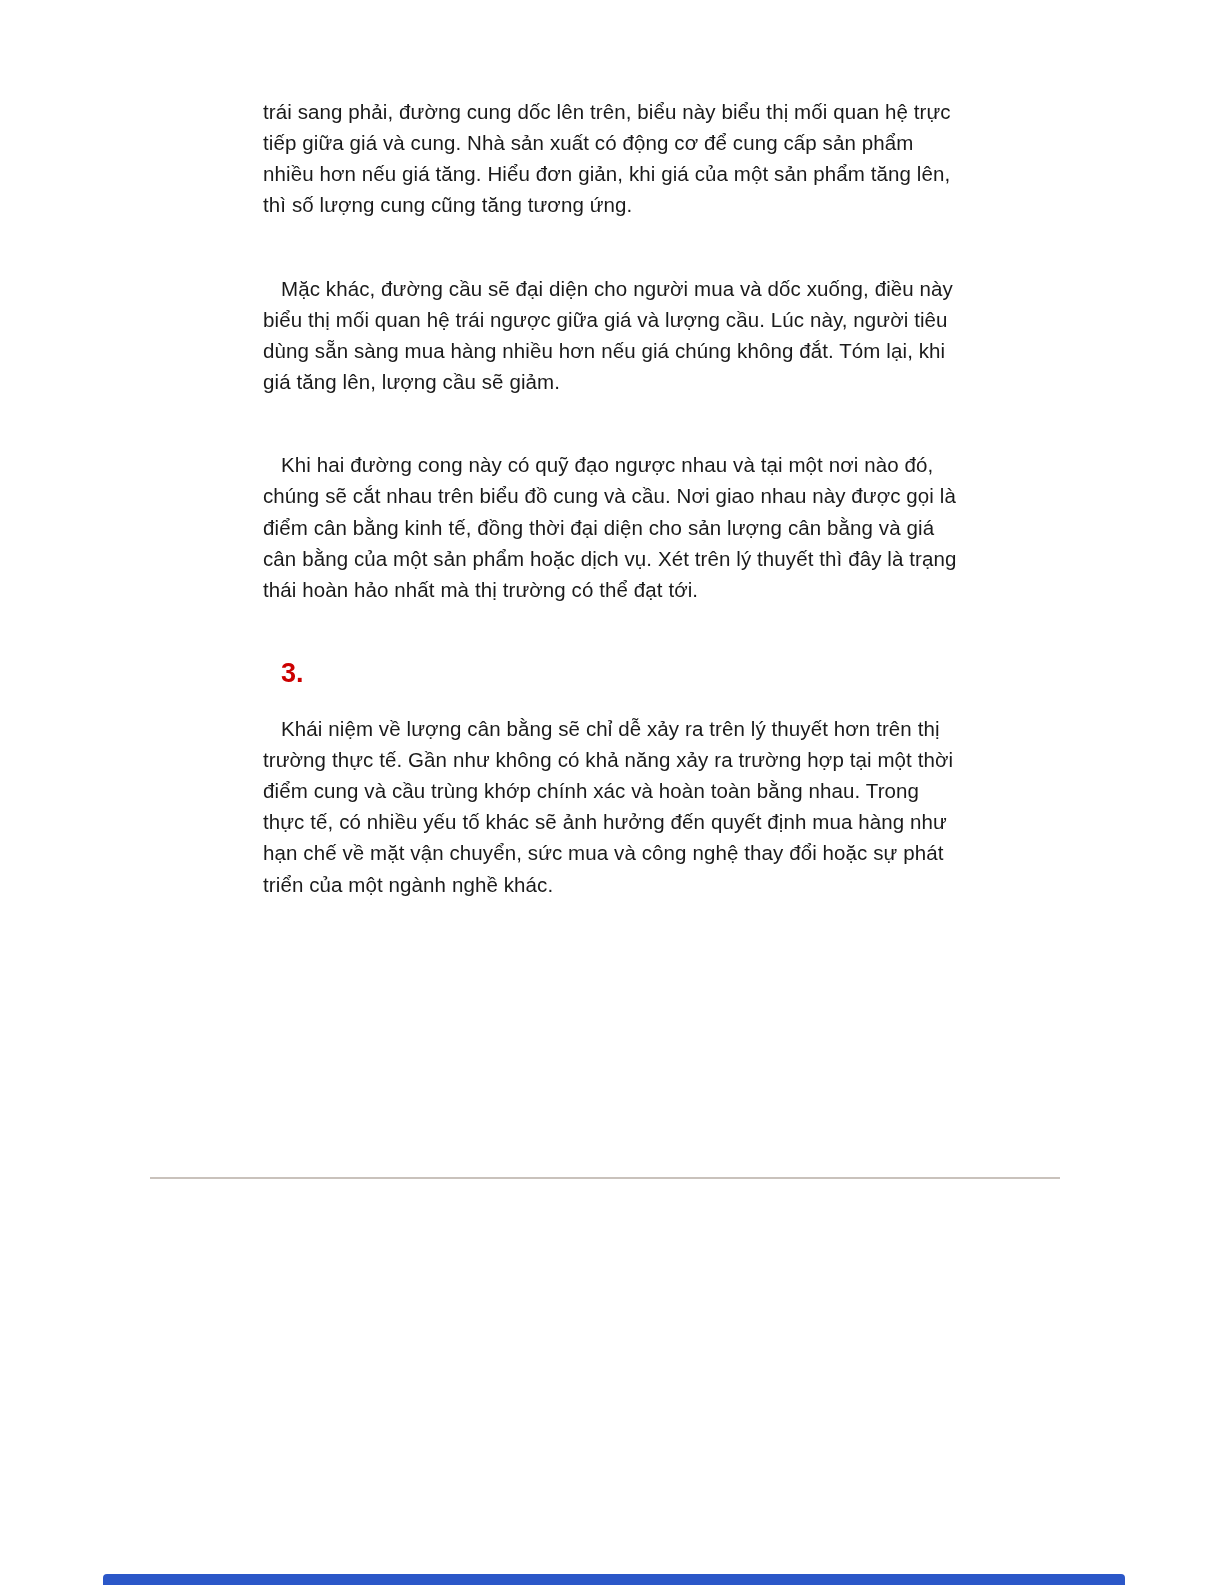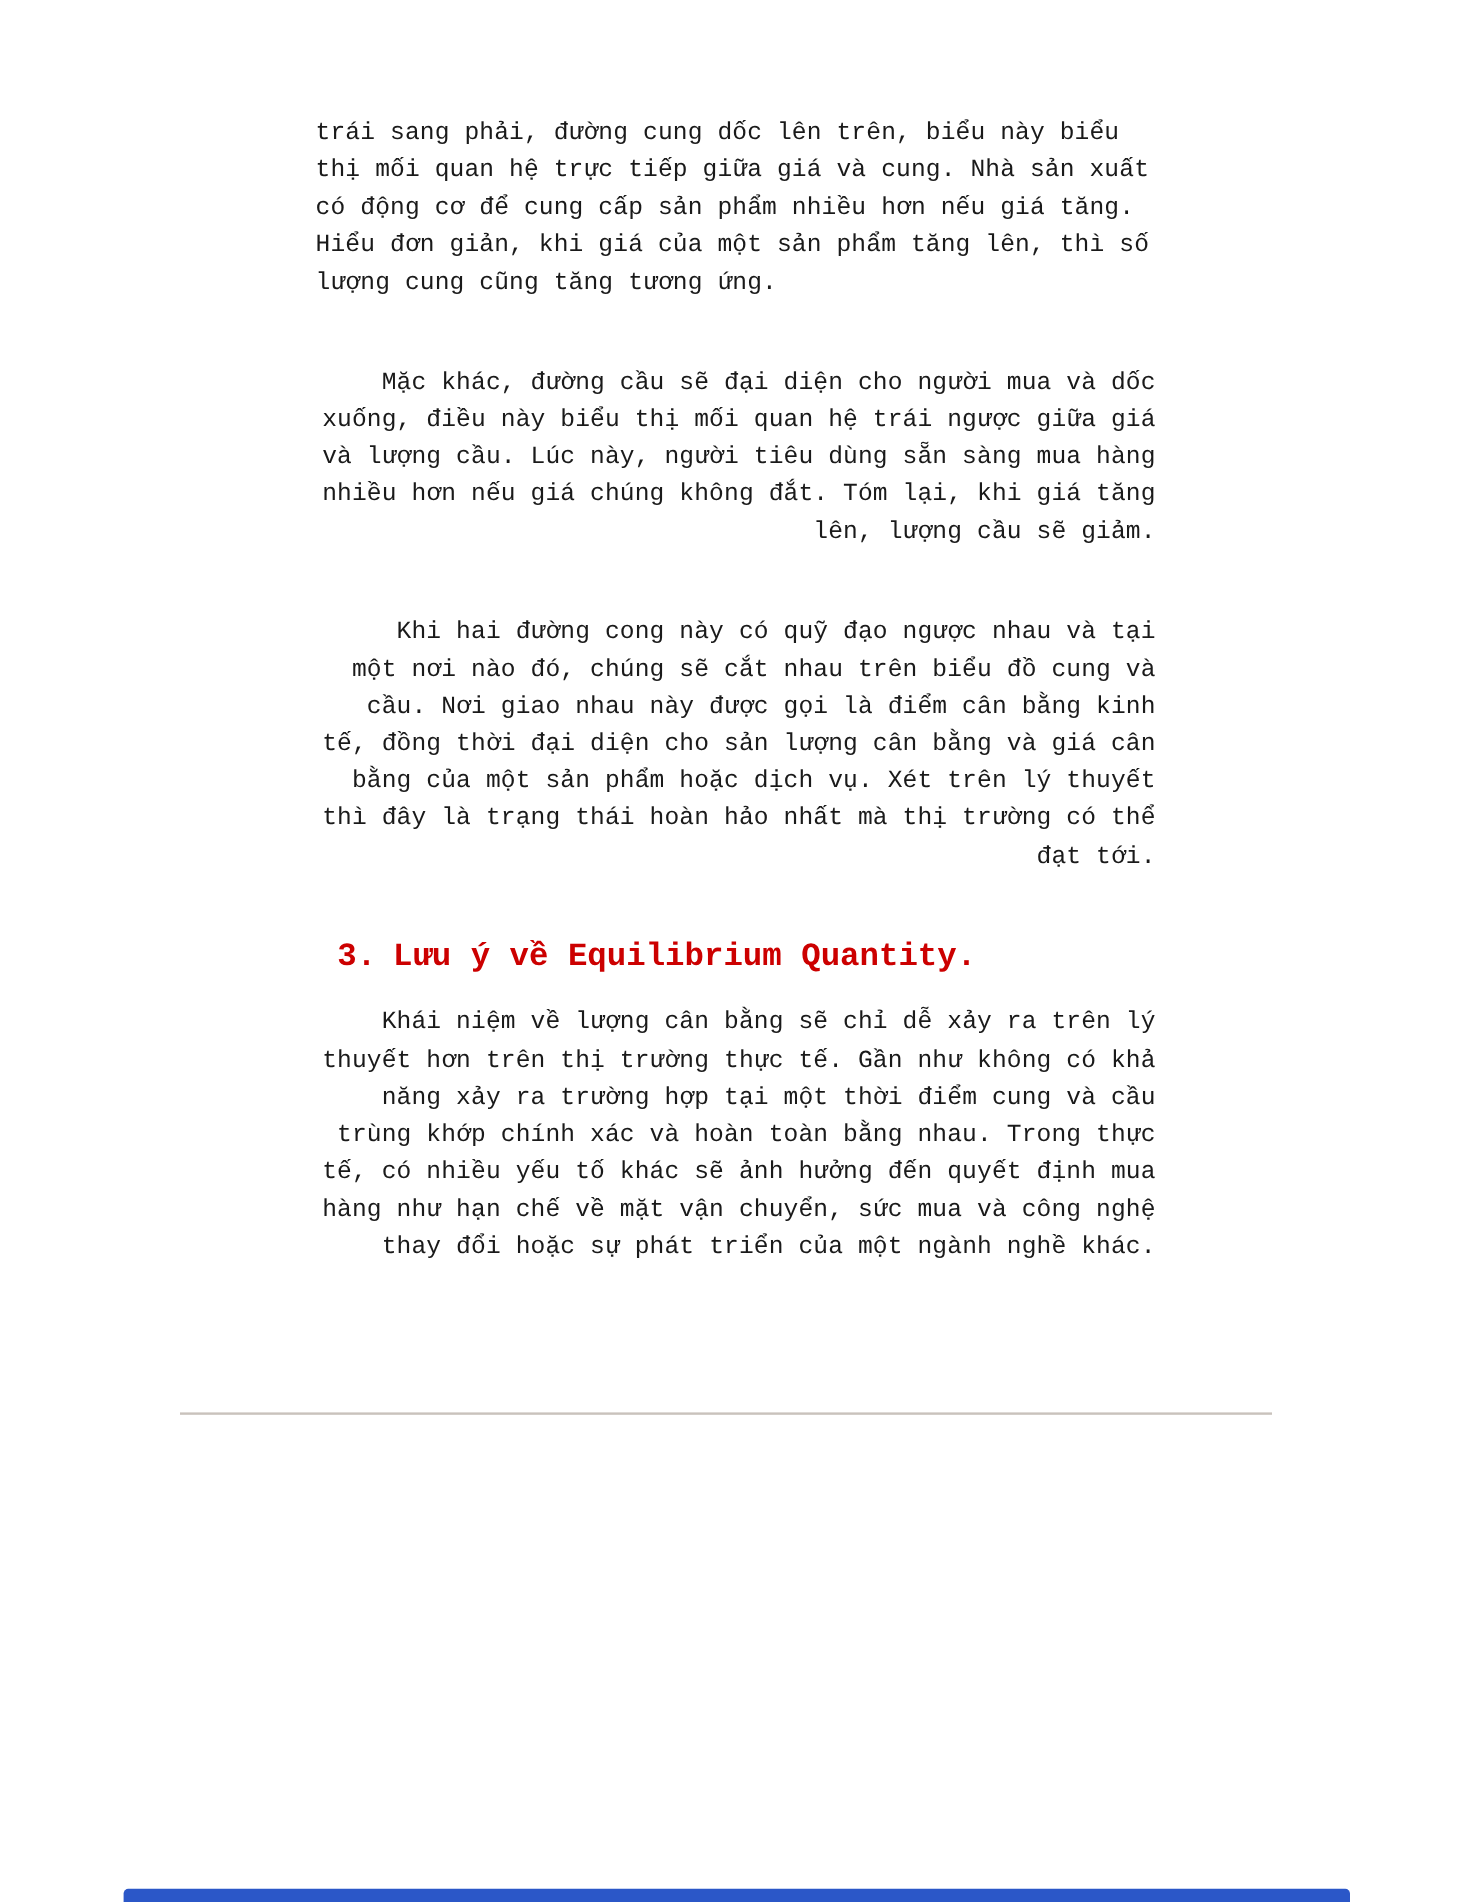--- a/index.html
+++ b/index.html
@@ -6,39 +6,38 @@
     margin: 0;
     padding: 0;
     background: #ffffff;
   }
   .page {
     position: relative;
     width: 1225px;
     height: 1585px;
     background: #ffffff;
     overflow: hidden;
-    font-family: Liberation Mono, monospace;
+    font-family: Liberation Sans, sans-serif;
     color: #1a1a1a;
   }
   .content {
     position: absolute;
     left: 263px;
     top: 96px;
     width: 700px;
   }
   .para {
     font-size: 20.5px;
     line-height: 1.52;
     margin: 0 0 52px 0;
     text-align: left;
     letter-spacing: 0.1px;
   }
   .para.indent {
     text-indent: 18px;
-    text-align: right;
   }
   .heading {
     display: flex;
     align-items: baseline;
     margin: 0 0 22px 18px;
     font-weight: bold;
     font-size: 27px;
     line-height: 1.25;
   }
   .heading .num {
@@ -72,21 +71,20 @@
   <div class="content">
 
     <p class="para">trái sang phải, đường cung dốc lên trên, biểu này biểu thị mối quan hệ trực tiếp giữa giá và cung. Nhà sản xuất có động cơ để cung cấp sản phẩm nhiều hơn nếu giá tăng. Hiểu đơn giản, khi giá của một sản phẩm tăng lên, thì số lượng cung cũng tăng tương ứng.</p>
 
     <p class="para indent">Mặc khác, đường cầu sẽ đại diện cho người mua và dốc xuống, điều này biểu thị mối quan hệ trái ngược giữa giá và lượng cầu. Lúc này, người tiêu dùng sẵn sàng mua hàng nhiều hơn nếu giá chúng không đắt. Tóm lại, khi giá tăng lên, lượng cầu sẽ giảm.</p>
 
     <p class="para indent">Khi hai đường cong này có quỹ đạo ngược nhau và tại một nơi nào đó, chúng sẽ cắt nhau trên biểu đồ cung và cầu. Nơi giao nhau này được gọi là điểm cân bằng kinh tế, đồng thời đại diện cho sản lượng cân bằng và giá cân bằng của một sản phẩm hoặc dịch vụ. Xét trên lý thuyết thì đây là trạng thái hoàn hảo nhất mà thị trường có thể đạt tới.</p>
 
     <h2 class="heading heading-red" style="color: rgb(204, 0, 0);">
       <span class="num">3.</span>
-      <span>Lưu ý về Equilibrium Quantity.</span>
     </h2>
 
 
     <p class="para indent">Khái niệm về lượng cân bằng sẽ chỉ dễ xảy ra trên lý thuyết hơn trên thị trường thực tế. Gần như không có khả năng xảy ra trường hợp tại một thời điểm cung và cầu trùng khớp chính xác và hoàn toàn bằng nhau. Trong thực tế, có nhiều yếu tố khác sẽ ảnh hưởng đến quyết định mua hàng như hạn chế về mặt vận chuyển, sức mua và công nghệ thay đổi hoặc sự phát triển của một ngành nghề khác.</p>
 
   </div>
 
   <div class="divider" style="border-top-color: rgb(201, 194, 188);"></div>
 
   <div class="bottom-bar" style="background: rgb(43, 87, 200);"></div>

